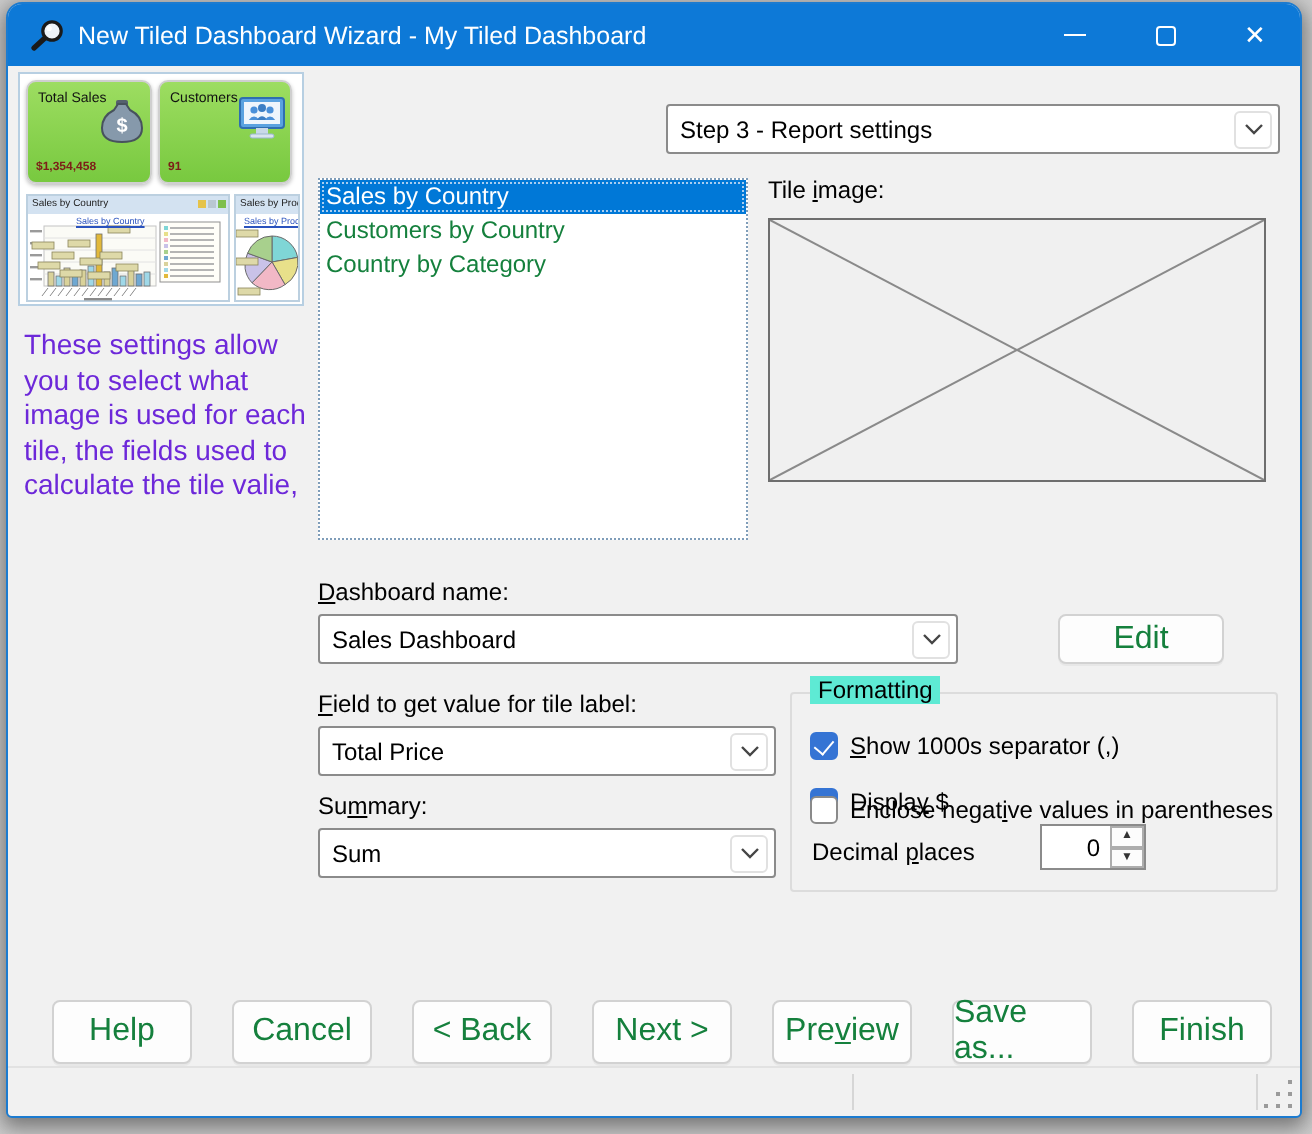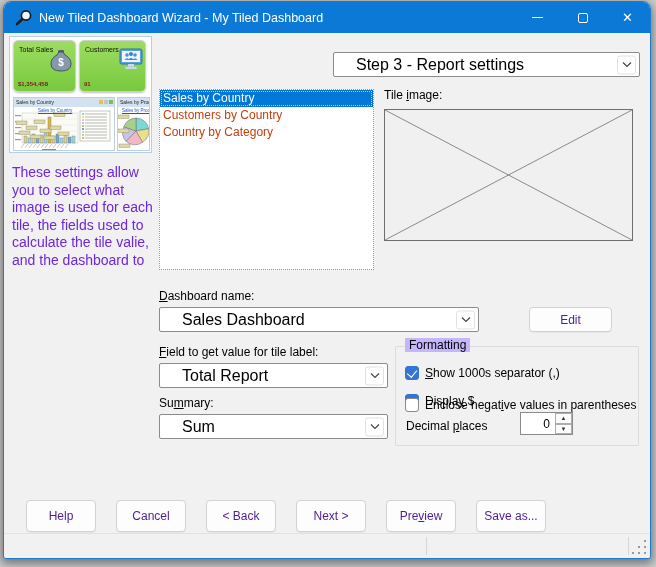--- a/index.html
+++ b/index.html
@@ -34,48 +34,48 @@
   .mini-header { height:9px; background:#d3e2f1; font-size:5px; line-height:9px; color:#222;
                  padding-left:2px; white-space:nowrap; overflow:hidden; position:relative; }
   .mini-header .hdr-icons { position:absolute; right:1px; top:2px; display:flex; gap:1px; }
   .hdr-icons i { width:4px; height:4px; display:block; }
   .mini-link { position:absolute; font-size:4.5px; color:#2a52be; text-decoration:underline; white-space:nowrap; }
   
   .description { position:absolute; left:8px; top:162px; width:150px; font-size:14px;
                  line-height:17.5px; color:#6d28d9; }
   
   .combo { position:absolute; background:#fff; border:1px solid #8b8b8b; border-radius:2px;
-           font-size:16px; color:#000; display:flex; align-items:center; padding-left:22px; }
+           font-size:12px; color:#000; display:flex; align-items:center; padding-left:6px; }
   .combo .chev { position:absolute; right:3px; top:50%; transform:translateY(-50%); width:19px; height:19px;
                  border:1px solid #e1e1e1; border-radius:3px; display:flex; align-items:center; justify-content:center; }
   .chev svg { display:block; }
   .step-combo { left:329px; top:50px; width:307px; height:25px; }
   
   .listbox { position:absolute; left:155px; top:87px; width:215px; height:181px; background:#fff;
              border:1px dotted #7f9db9; font-size:12px; }
-  .list-item { height:17px; line-height:17px; padding-left:3px; color:#c2410c; white-space:nowrap; }
+  .list-item { height:17px; line-height:17px; padding-left:3px; color:#15803d; white-space:nowrap; }
   .list-item.selected { background:#0078d7; color:#fff; outline:1px dotted #a8cdf0; outline-offset:-2px; }
   
   .label { position:absolute; font-size:12px; color:#000; white-space:nowrap; }
   .mn { text-decoration:underline; }
   .tile-image-box { position:absolute; left:380px; top:107px; width:249px; height:132px;
                     background:#f0f0f0; border:1px solid #6e6e6e; }
   .tile-image-box svg { display:block; width:100%; height:100%; }
   
   .btn { position:absolute; background:#fdfdfd; border:1px solid #d2d2d2; border-radius:4px;
-         font-size:12px; color:#4c1d95; display:flex; align-items:center; justify-content:center;
+         font-size:16px; color:#15803d; display:flex; align-items:center; justify-content:center;
          box-shadow:0 1px 0 rgba(0,0,0,.04); }
   .edit-btn { left:525px; top:305px; width:83px; height:25px; }
   .dash-combo { left:155px; top:305px; width:320px; height:25px; }
   .field-combo { left:155px; top:361px; width:229px; height:25px; }
   .summary-combo { left:155px; top:412px; width:229px; height:25px; }
   
   .groupbox { position:absolute; left:391px; top:344px; width:244px; height:100px;
               border:1px solid #dcdcdc; border-radius:2px; }
-  .group-title { position:absolute; left:9px; top:-9px; background:#c4b5fd; padding:0 4px; font-size:12px; }
+  .group-title { position:absolute; left:9px; top:-9px; background:#5eead4; padding:0 4px; font-size:12px; }
   .cb-row { position:absolute; left:9px; height:15px; display:flex; align-items:center; gap:6px; }
   .checkbox { width:14px; height:14px; border:1px solid #8a8a8a; border-radius:3px; background:#fff;
               flex:0 0 auto; position:relative; }
   .checkbox.on { background:#3574d4; border-color:#3574d4; }
   .checkbox.on::after { content:""; position:absolute; left:3px; top:1px; width:5px; height:8px;
                         border:solid #fff; border-width:0 1.6px 1.6px 0; transform:rotate(40deg); }
   .cb-label { font-size:12px; white-space:nowrap; }
   .spinner { position:absolute; left:516px; top:410px; width:53px; height:23px; background:#fff;
              border:1px solid #8b8b8b; }
   .spin-value { position:absolute; right:22px; top:0; bottom:0; display:flex; align-items:center; font-size:12px; }
@@ -270,21 +270,20 @@
         </svg>
     </span>
   </div>
 
   <div class="description">
     <div>These settings allow</div>
     <div>you to select what</div>
     <div>image is used for each</div>
     <div>tile, the fields used to</div>
     <div>calculate the tile valie,</div>
-    <div>and the dashboard to</div>
   </div>
 
   <div class="listbox">
     <div class="list-item selected">Sales by Country</div>
     <div class="list-item">Customers by Country</div>
     <div class="list-item">Country by Category</div>
   </div>
 
   <span class="label" style="left:380px; top:86px;">Tile <span class="mn">i</span>mage:</span>
   <div class="tile-image-box">
@@ -300,21 +299,21 @@
     <span class="chev">
       <svg width="10" height="6" viewBox="0 0 10 6">
           <path d="M1 1 L5 5 L9 1" fill="none" stroke="#454545" stroke-width="1.2"></path>
         </svg>
     </span>
   </div>
   <div class="btn edit-btn">Edit</div>
 
   <span class="label" style="left:155px; top:343px;"><span class="mn">F</span>ield to get value for tile label:</span>
   <div class="combo field-combo">
-    <span>Total Report</span>
+    <span>Total Price</span>
     <span class="chev">
       <svg width="10" height="6" viewBox="0 0 10 6">
           <path d="M1 1 L5 5 L9 1" fill="none" stroke="#454545" stroke-width="1.2"></path>
         </svg>
     </span>
   </div>
 
   <span class="label" style="left:155px; top:394px;">Su<span class="mn">m</span>mary:</span>
   <div class="combo summary-combo">
     <span>Sum</span>
@@ -348,20 +347,21 @@
       <span class="spin-btn">▼</span>
     </span>
   </div>
 
   <div class="btn bottom-btn" style="left:22px;">Help</div>
   <div class="btn bottom-btn" style="left:112px;">Cancel</div>
   <div class="btn bottom-btn" style="left:202px;">&lt; Back</div>
   <div class="btn bottom-btn" style="left:292px;">Next &gt;</div>
   <div class="btn bottom-btn" style="left:382px;">Pre<span class="mn">v</span>iew</div>
   <div class="btn bottom-btn" style="left:472px;">Save as...</div>
+  <div class="btn bottom-btn" style="left:562px;">Finish</div>
 
   <div class="statusbar">
     <span class="status-sep" style="left:422px;"></span>
     <span class="status-sep" style="left:624px;"></span>
     <span class="grip">
       <i style="right:1px;  bottom:1px;"></i>
         <i style="right:7px;  bottom:1px;"></i>
         <i style="right:13px; bottom:1px;"></i>
       <i style="right:1px;  bottom:7px;"></i>
         <i style="right:7px;  bottom:7px;"></i>

